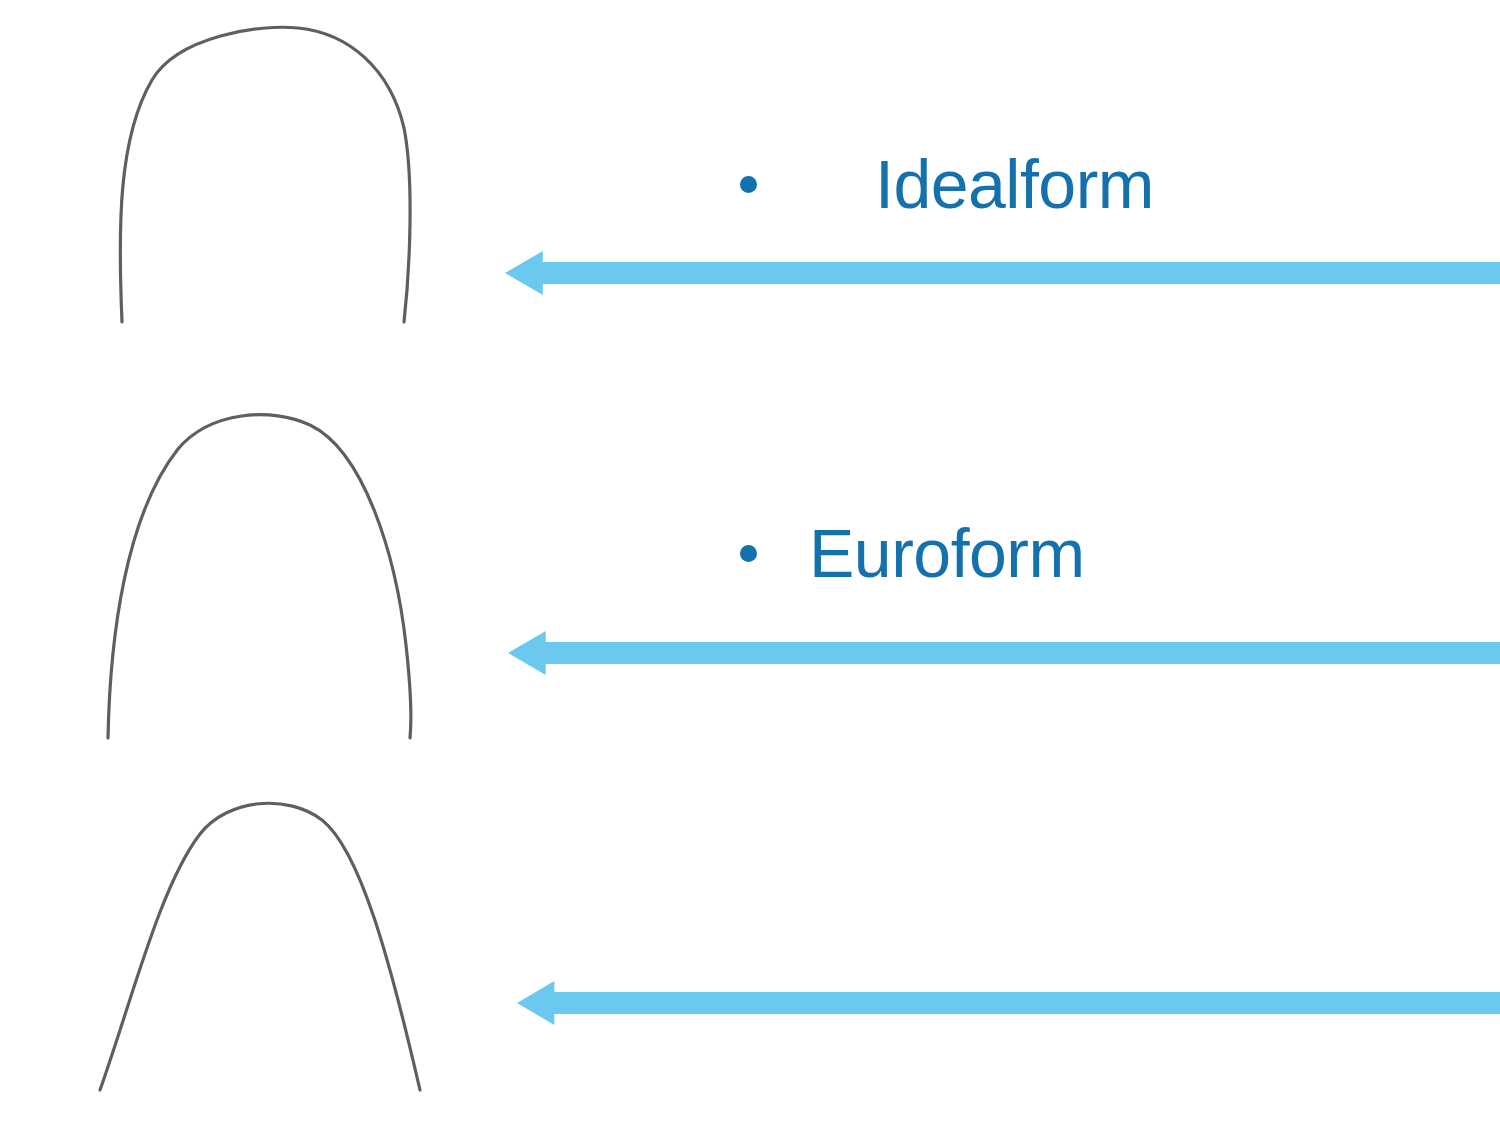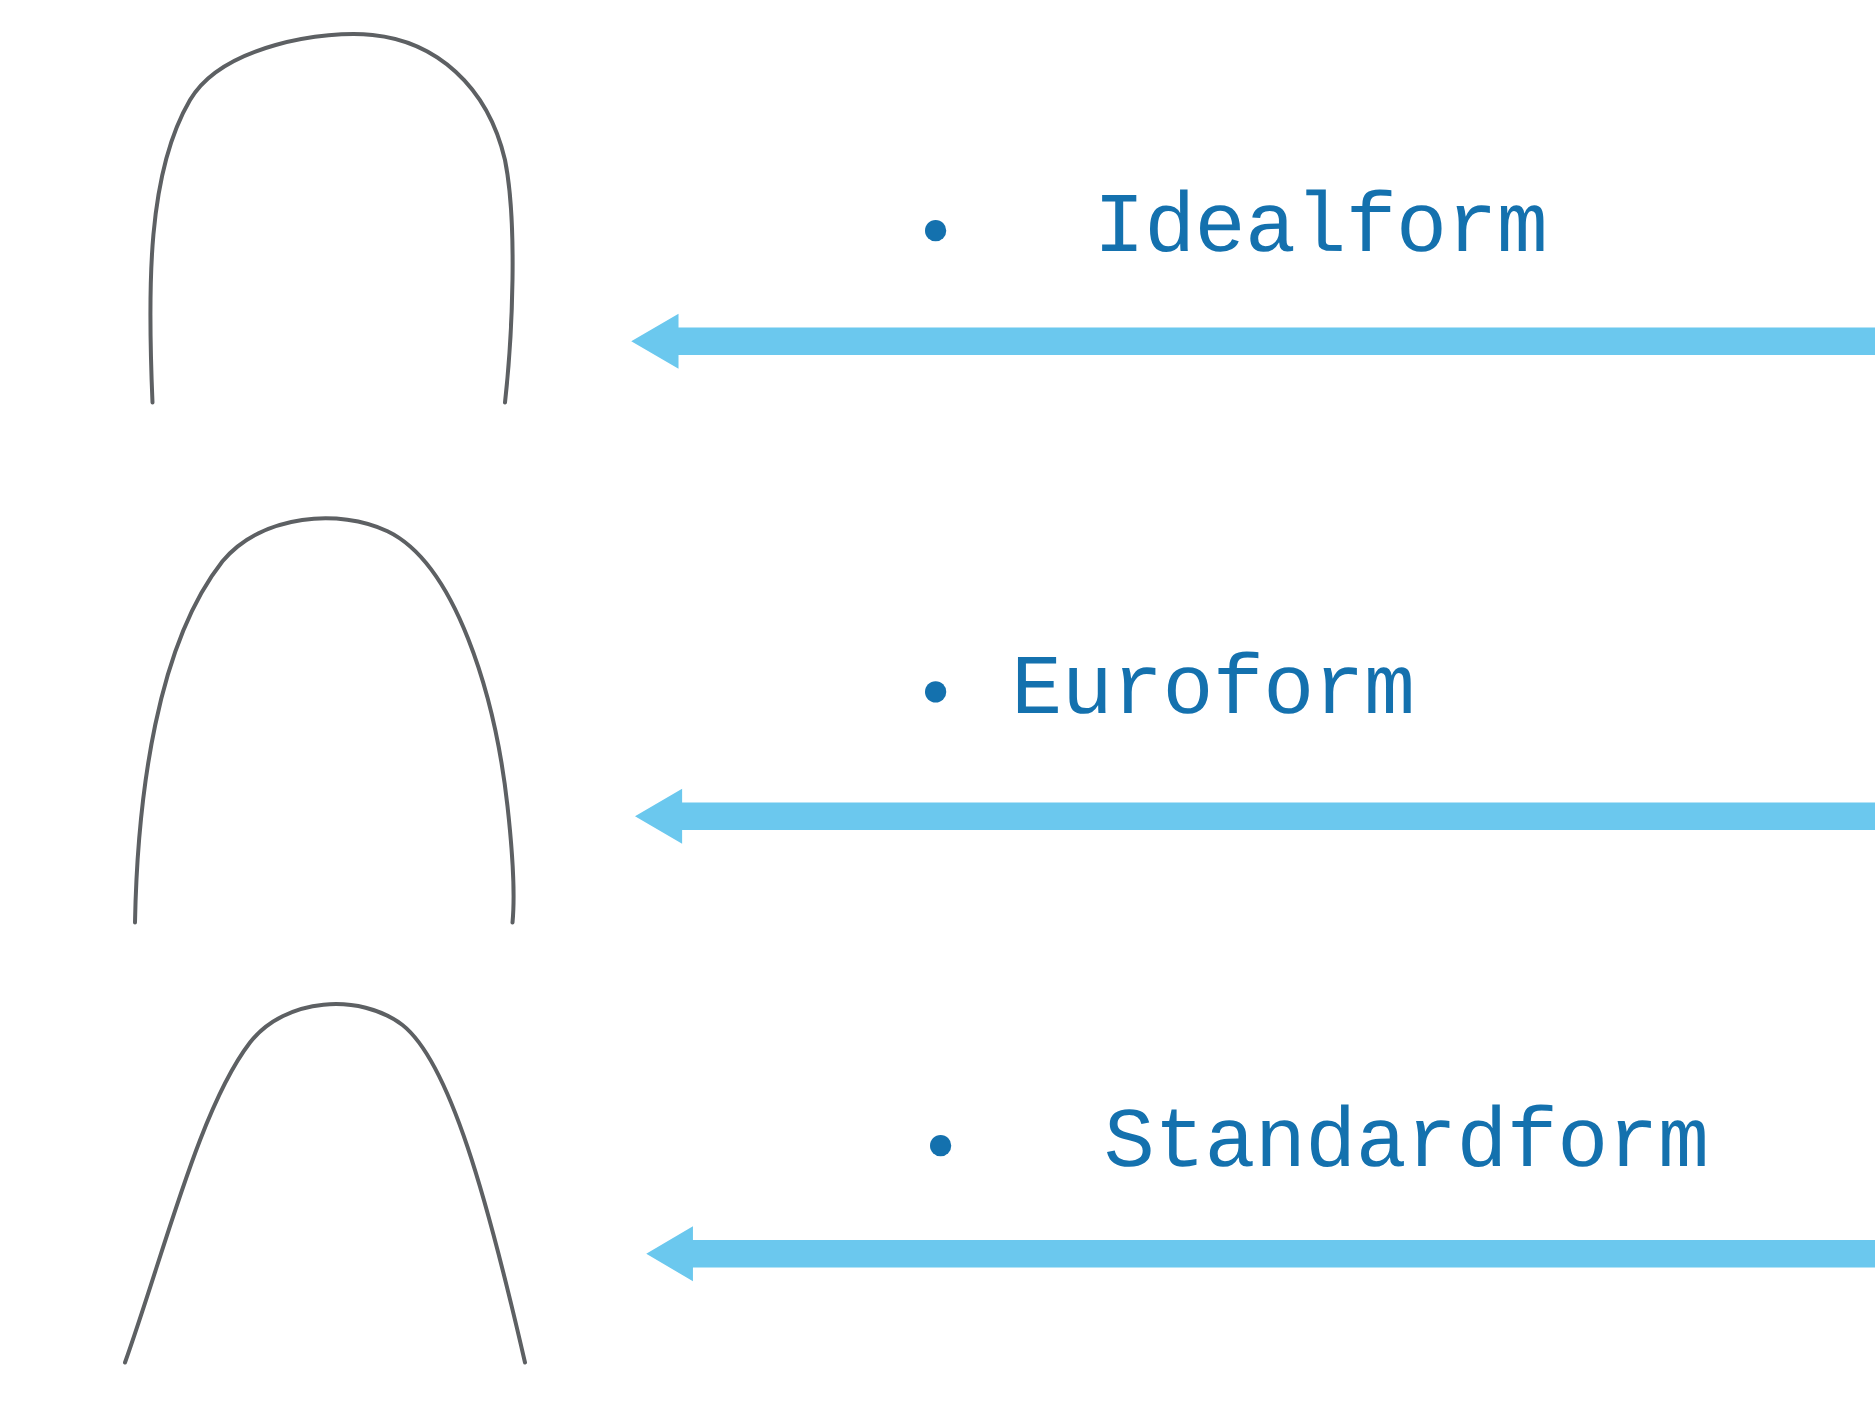--- a/index.html
+++ b/index.html
@@ -6,21 +6,21 @@
     margin: 0;
     padding: 0;
     background: #ffffff;
   }
   #slide {
     position: relative;
     width: 1500px;
     height: 1125px;
     background: #ffffff;
     overflow: hidden;
-    font-family: Liberation Mono, monospace;
+    font-family: Liberation Sans, sans-serif;
   }
 
   
   .arch-figure {
     position: absolute;
     left: 60px;
     width: 420px;
   }
   .arch-figure svg {
     display: block;
@@ -124,24 +124,20 @@
   <div id="row-1" class="bullet-row">
     <span class="bullet-dot"></span>
     <span class="bullet-label">Idealform</span>
   </div>
 
   <div id="row-2" class="bullet-row">
     <span class="bullet-dot"></span>
     <span class="bullet-label">Euroform</span>
   </div>
 
-  <div id="row-3" class="bullet-row">
-    <span class="bullet-dot"></span>
-    <span class="bullet-label">Standardform</span>
-  </div>
 
   <div id="arrow-1" class="arrow">
     <svg viewBox="0 0 1000 60" preserveAspectRatio="none">
       <polygon class="arrow-shape" points="0,30 38,8 38,19 1000,19 1000,41 38,41 38,52"></polygon>
     </svg>
   </div>
 
   <div id="arrow-2" class="arrow">
     <svg viewBox="0 0 1000 60" preserveAspectRatio="none">
       <polygon class="arrow-shape" points="0,30 38,8 38,19 1000,19 1000,41 38,41 38,52"></polygon>

